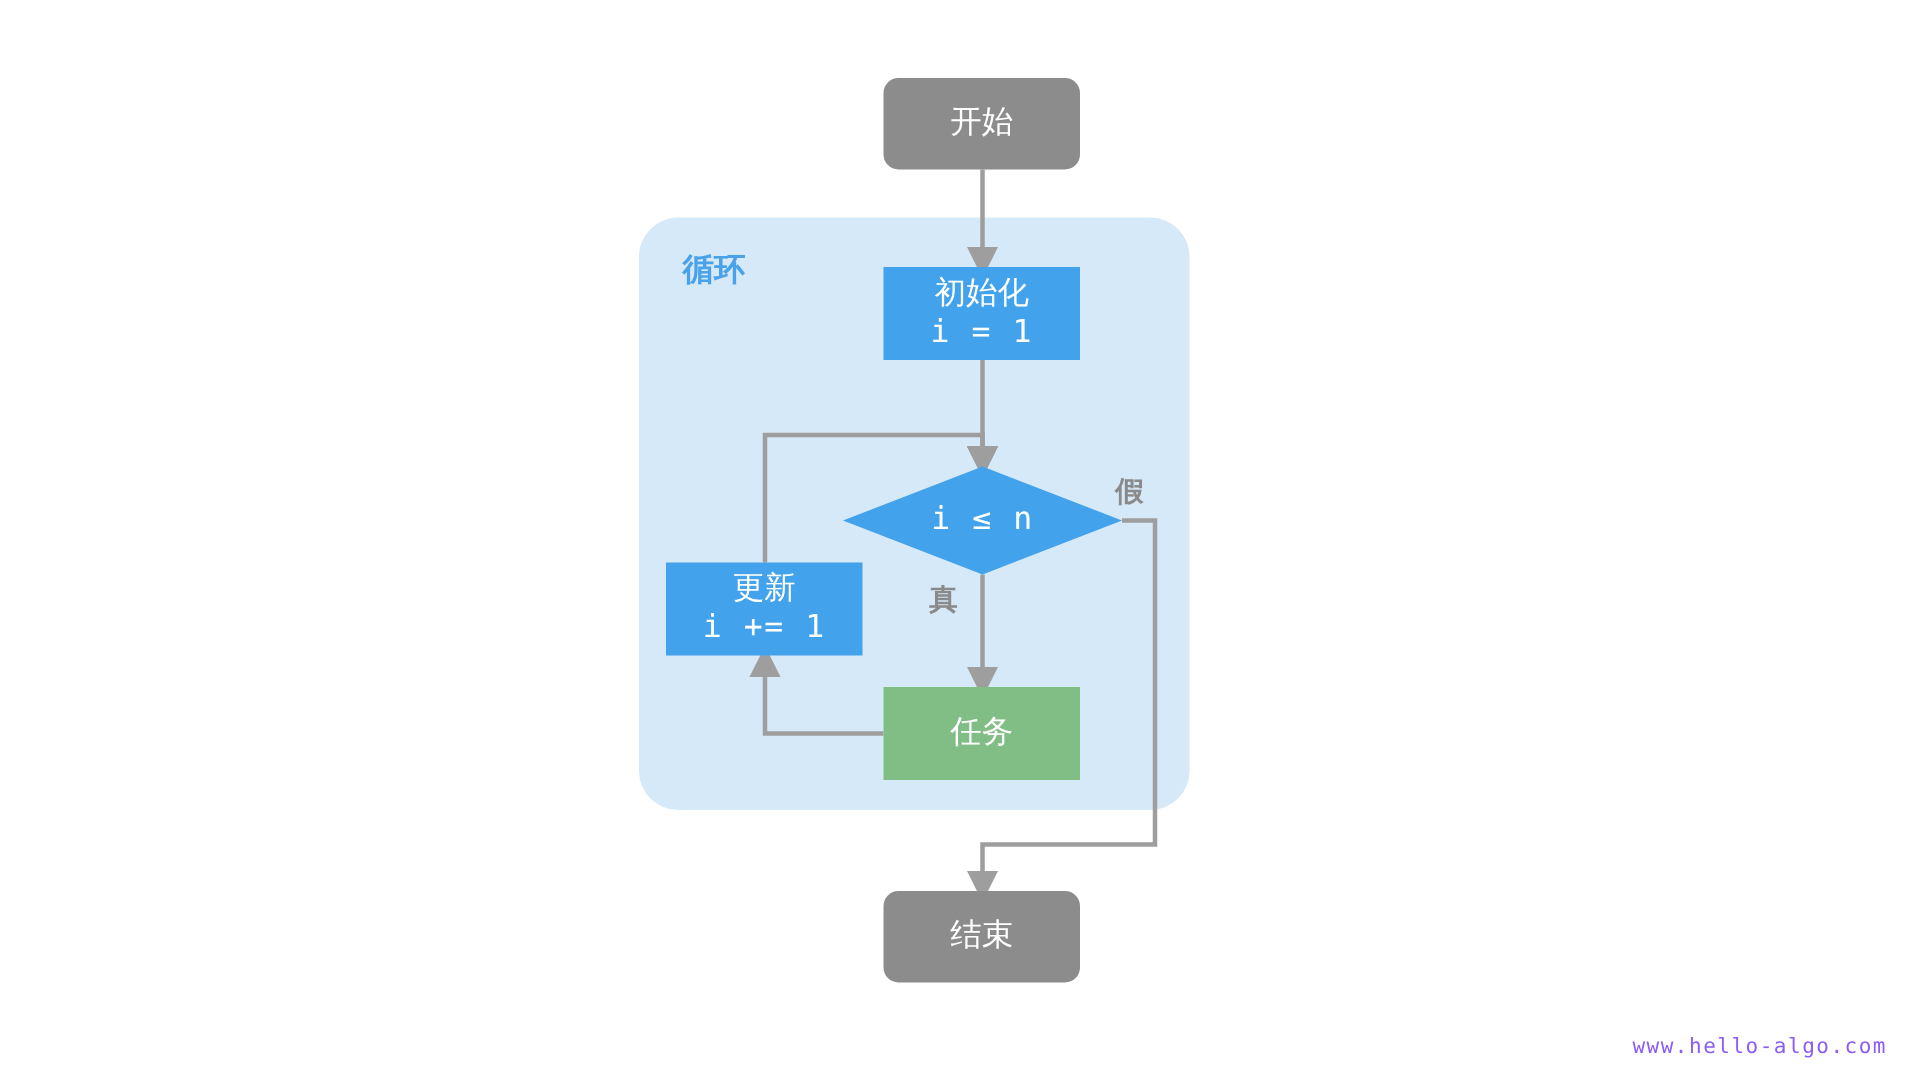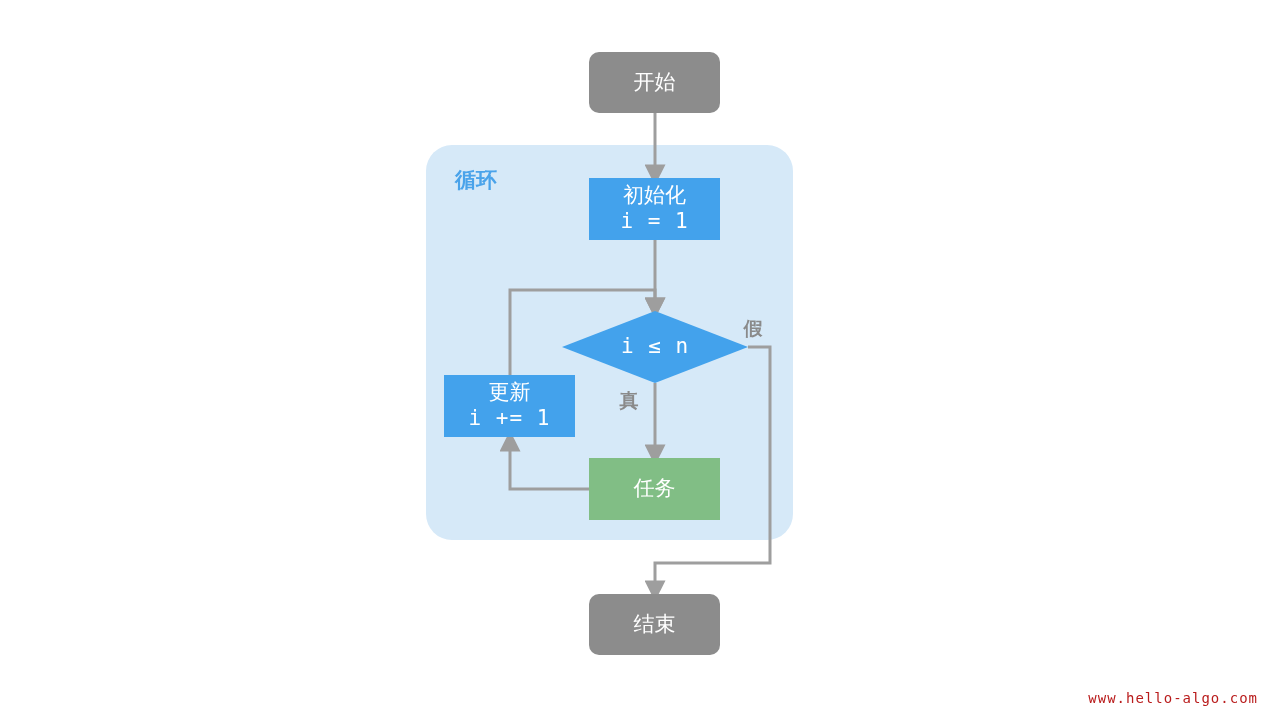--- a/index.html
+++ b/index.html
@@ -54,21 +54,21 @@
     text-anchor: middle;
     dominant-baseline: middle;
   }
   .watermark {
     position: absolute;
     right: 22px;
     bottom: 14px;
     font-family: "DejaVu Sans Mono", "Liberation Mono", monospace;
     font-size: 14px;
     letter-spacing: 1px;
-    color: #b91c1c;
+    color: #8b5cf6;
     white-space: nowrap;
   }
 </style>
 </head>
 <body>
 
 <div id="stage">
 
   <svg id="flow" viewBox="0 0 1280 720">
     <defs>

